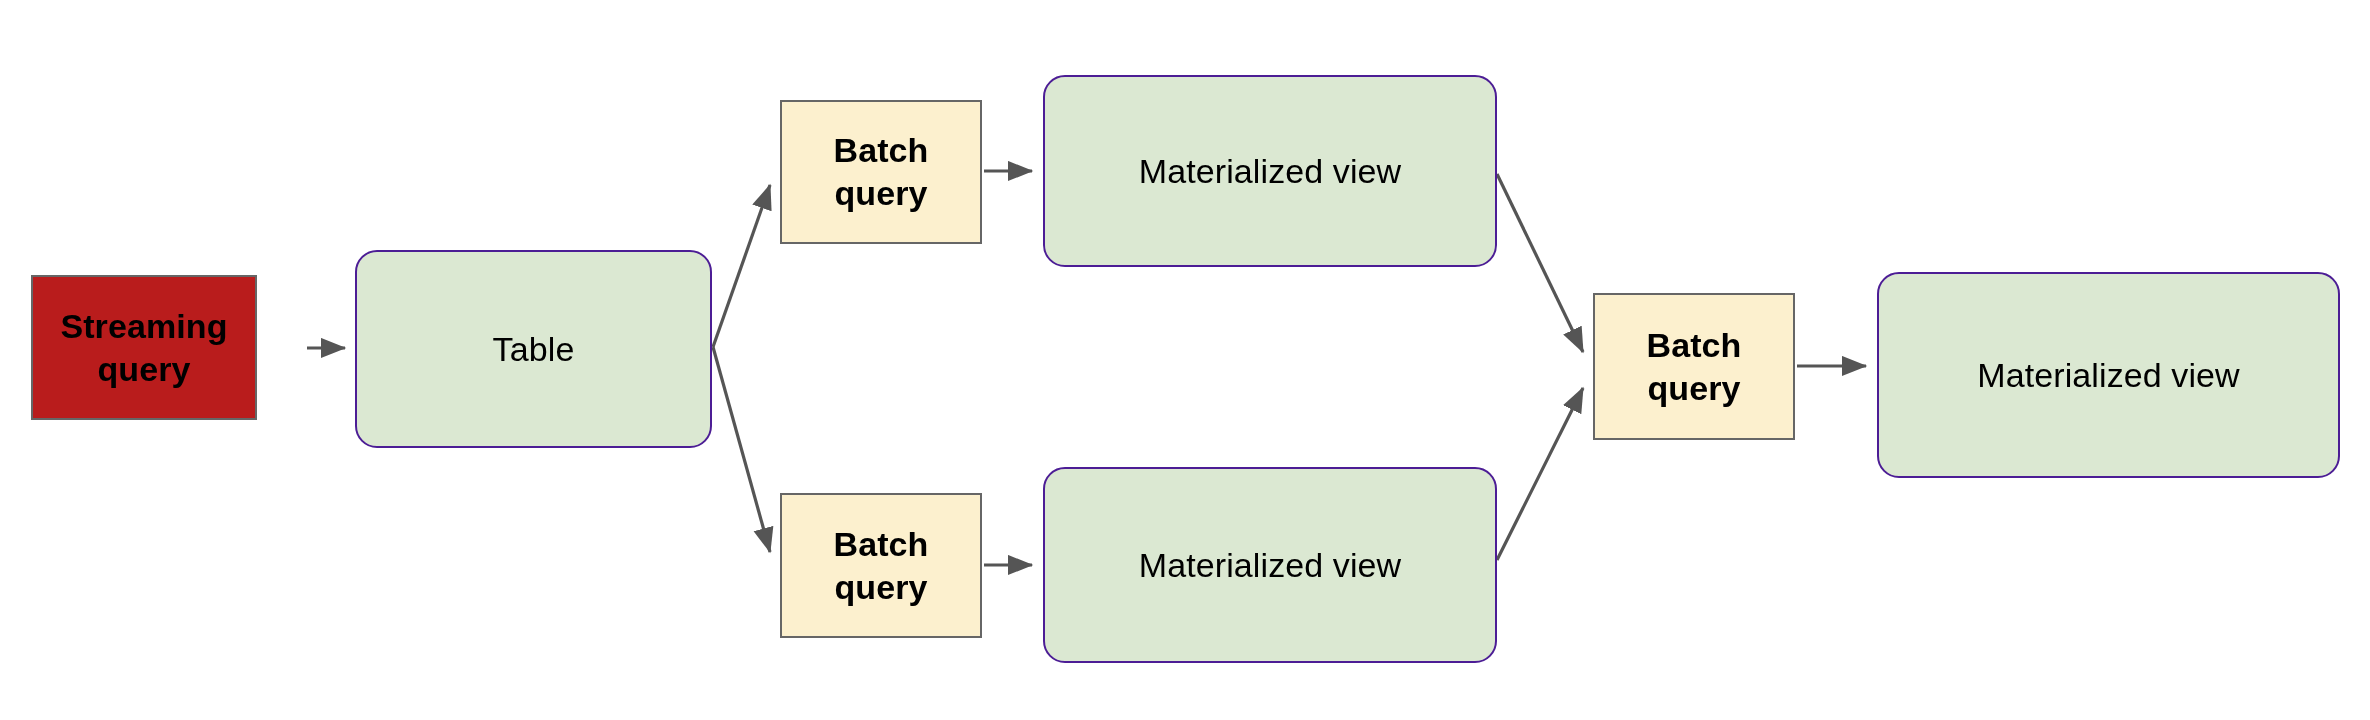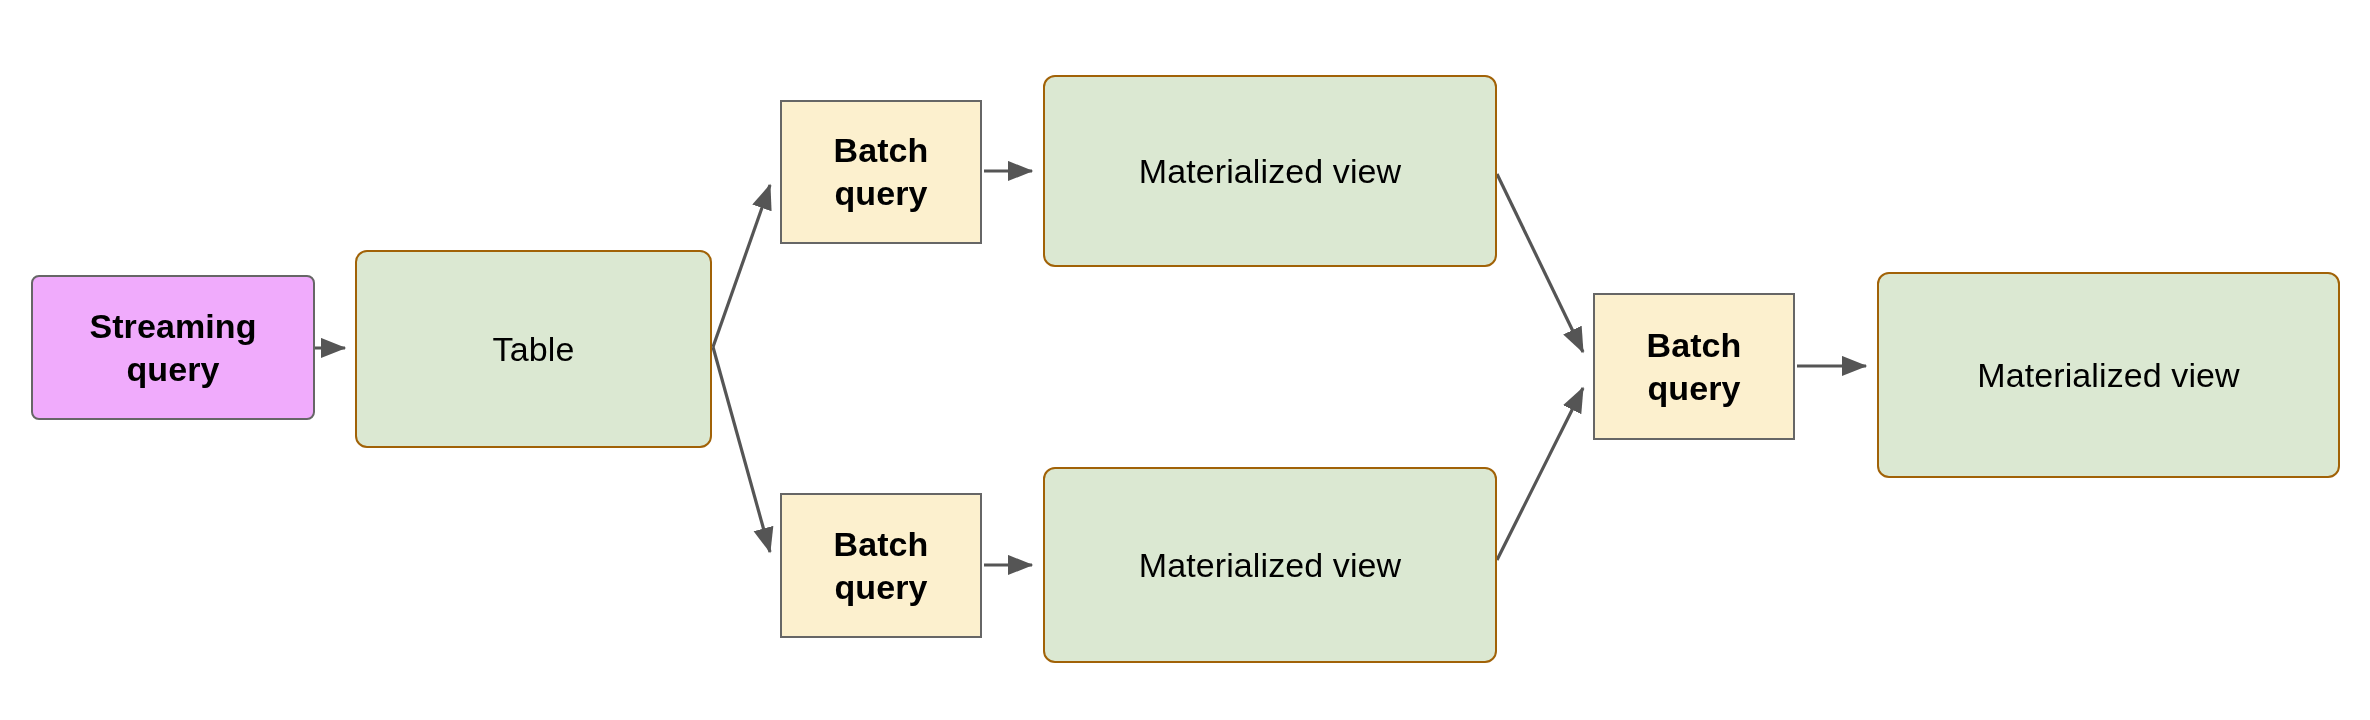--- a/index.html
+++ b/index.html
@@ -41,22 +41,22 @@
     z-index: 2;
   }
   .node.process {
     background: #fcf0ce;
     border: 2px solid #666666;
     border-radius: 0;
     font-weight: bold;
   }
   .node.store {
     background: #dbe8d2;
-    border: 2px solid #a16207;
-    border-radius: 12px;
+    border: 2px solid #4c1d95;
+    border-radius: 22px;
   }
   .node .label {
     display: block;
     padding: 0 6px;
   }
 </style>
 </head>
 <body>
 
 <div id="canvas">
@@ -73,21 +73,21 @@
         <path d="M 713 347 L 770 552" stroke="#555555" marker-end="url(#arrowhead)"></path>
         <path d="M 984 171 L 1032 171" stroke="#555555" marker-end="url(#arrowhead)"></path>
         <path d="M 984 565 L 1032 565" stroke="#555555" marker-end="url(#arrowhead)"></path>
         <path d="M 1497 174 L 1583 352" stroke="#555555" marker-end="url(#arrowhead)"></path>
         <path d="M 1497 560 L 1583 388" stroke="#555555" marker-end="url(#arrowhead)"></path>
         <path d="M 1797 366 L 1866 366" stroke="#555555" marker-end="url(#arrowhead)"></path>
       </g>
   </svg>
 
   <div id="nodes-group">
-      <div class="node process" style="left: 31px; top: 275px; width: 284px; height: 145px; background: #f0abfc; border-radius: 8px;"><span class="label">Streaming
+      <div class="node process" style="left: 31px; top: 275px; width: 226px; height: 145px; background: #b91c1c; border-radius: 0px;"><span class="label">Streaming
 query</span></div>
       <div class="node store" style="left: 355px; top: 250px; width: 357px; height: 198px; background: rgb(219, 232, 210);"><span class="label">Table</span></div>
       <div class="node process" style="left: 780px; top: 100px; width: 202px; height: 144px; background: rgb(252, 240, 206); border-radius: 0px;"><span class="label">Batch
 query</span></div>
       <div class="node store" style="left: 1043px; top: 75px; width: 454px; height: 192px; background: rgb(219, 232, 210);"><span class="label">Materialized view</span></div>
       <div class="node process" style="left: 780px; top: 493px; width: 202px; height: 145px; background: rgb(252, 240, 206); border-radius: 0px;"><span class="label">Batch
 query</span></div>
       <div class="node store" style="left: 1043px; top: 467px; width: 454px; height: 196px; background: rgb(219, 232, 210);"><span class="label">Materialized view</span></div>
       <div class="node process" style="left: 1593px; top: 293px; width: 202px; height: 147px; background: rgb(252, 240, 206); border-radius: 0px;"><span class="label">Batch
 query</span></div>

